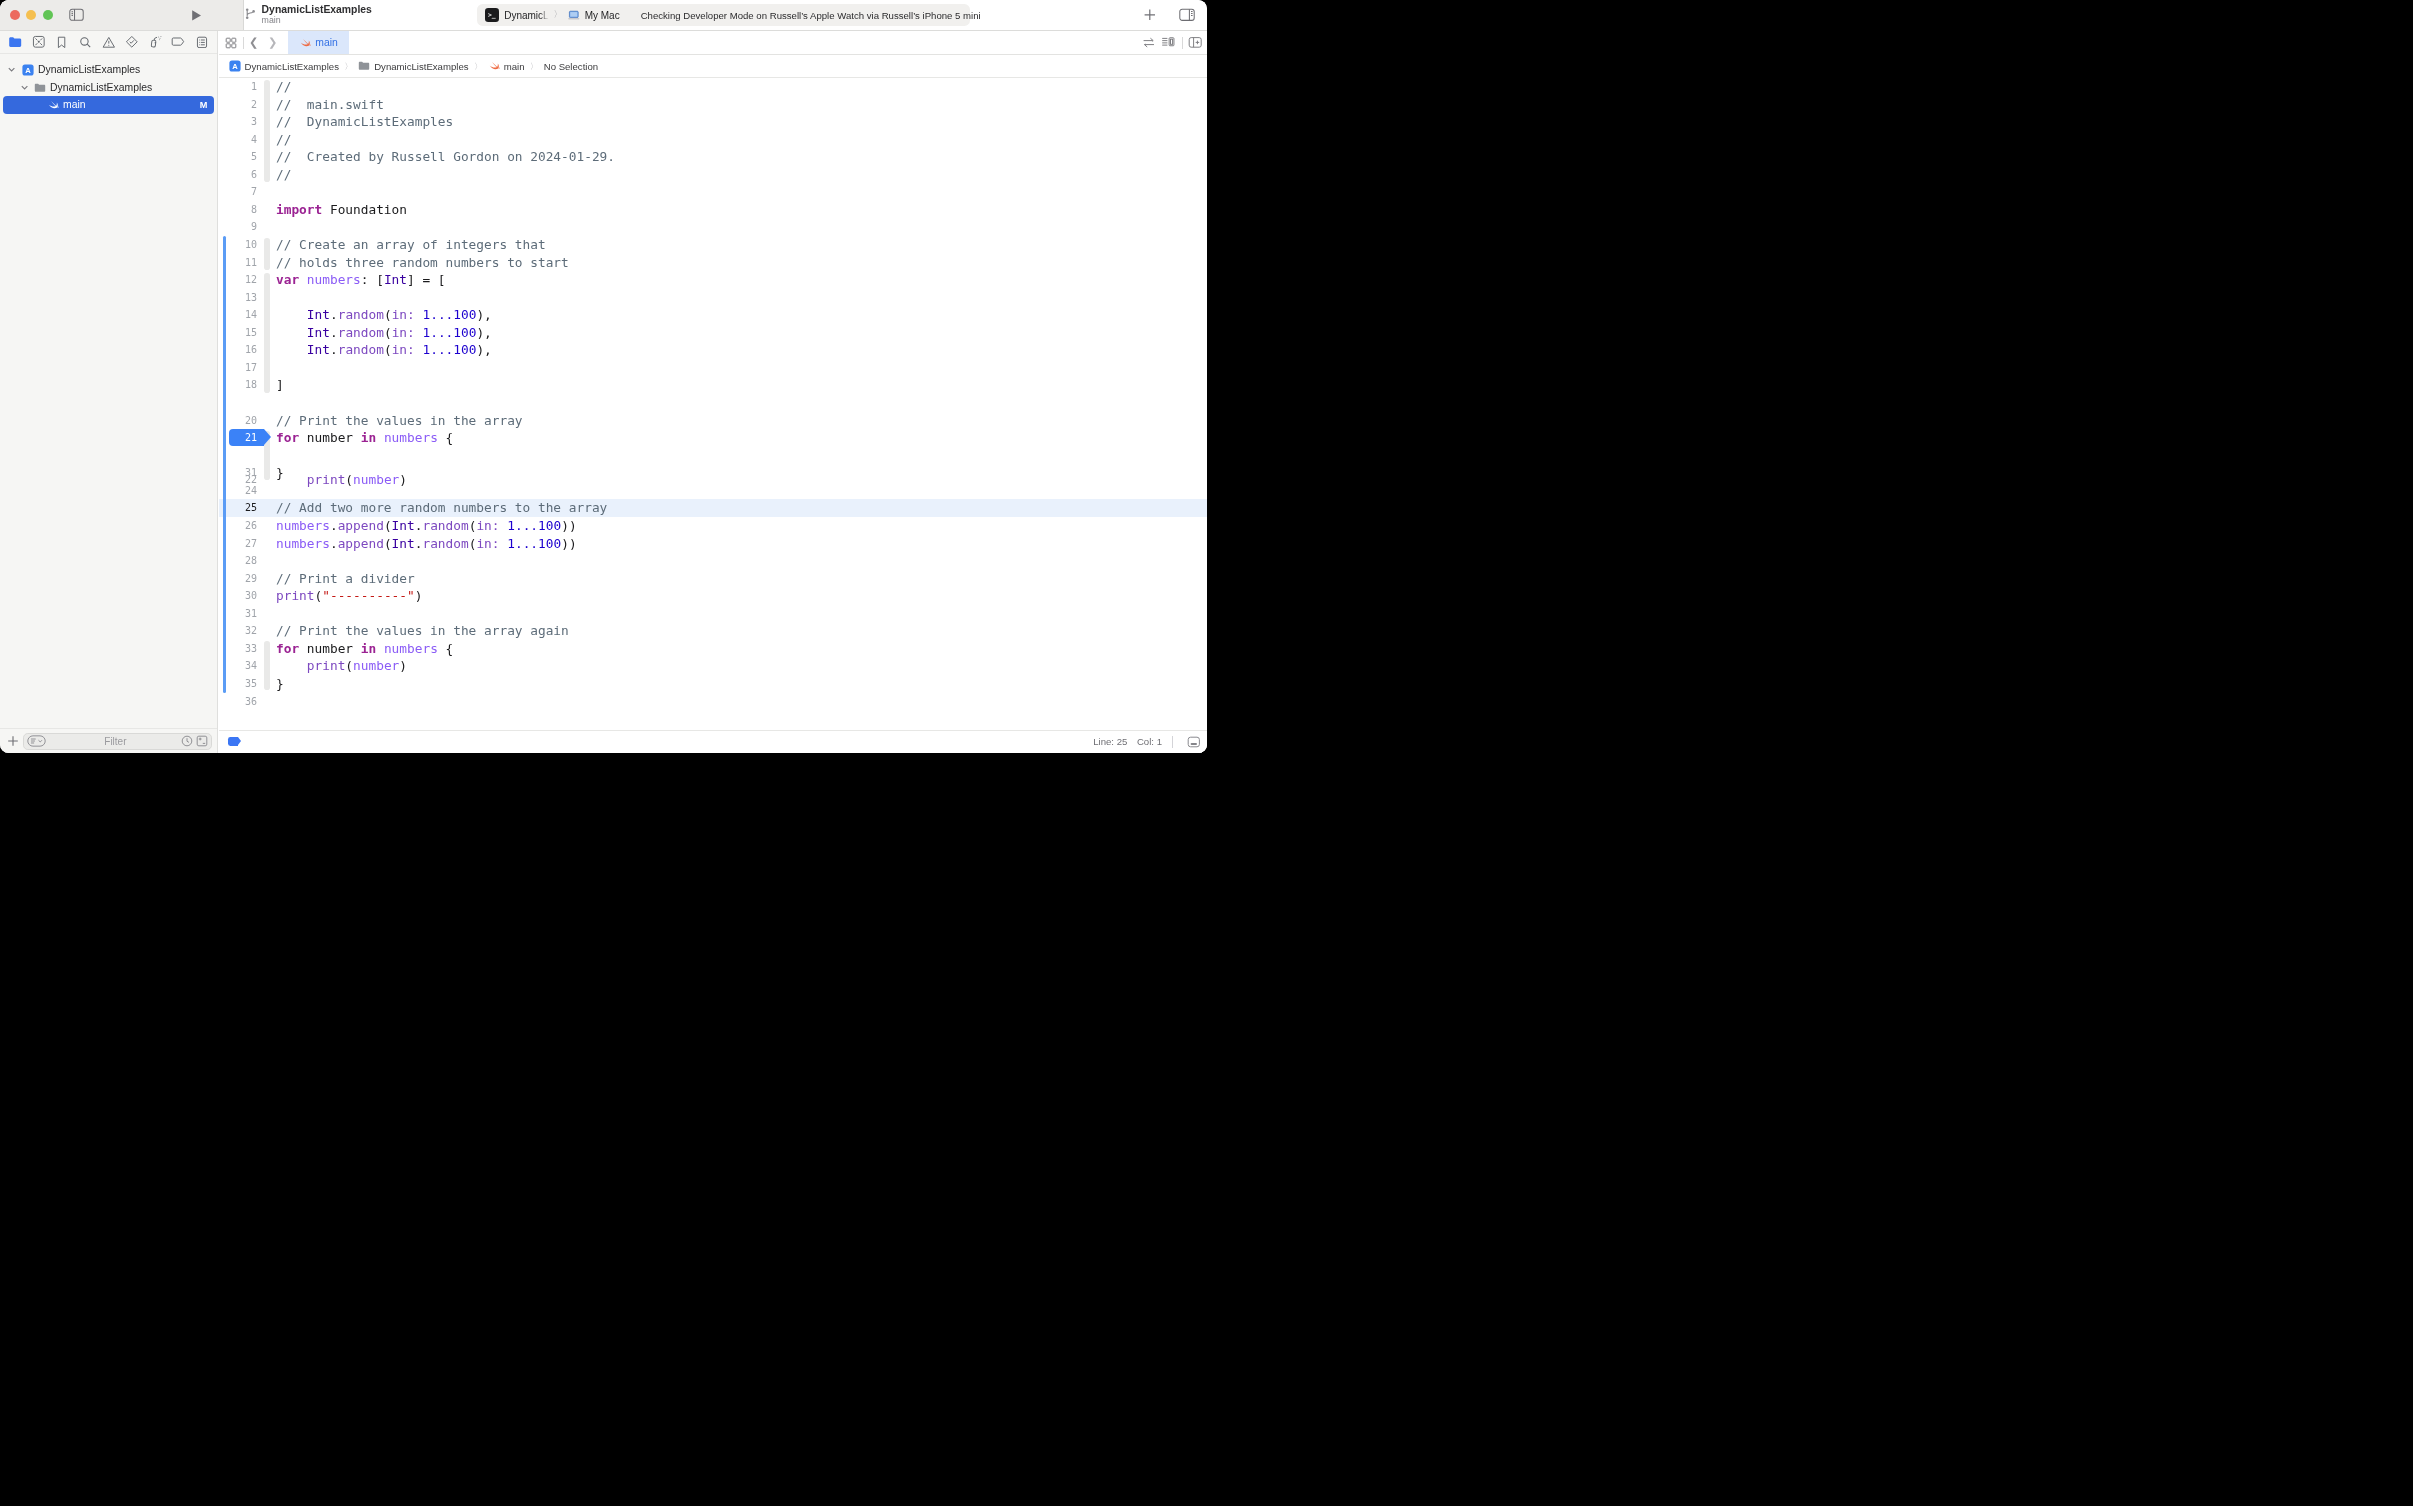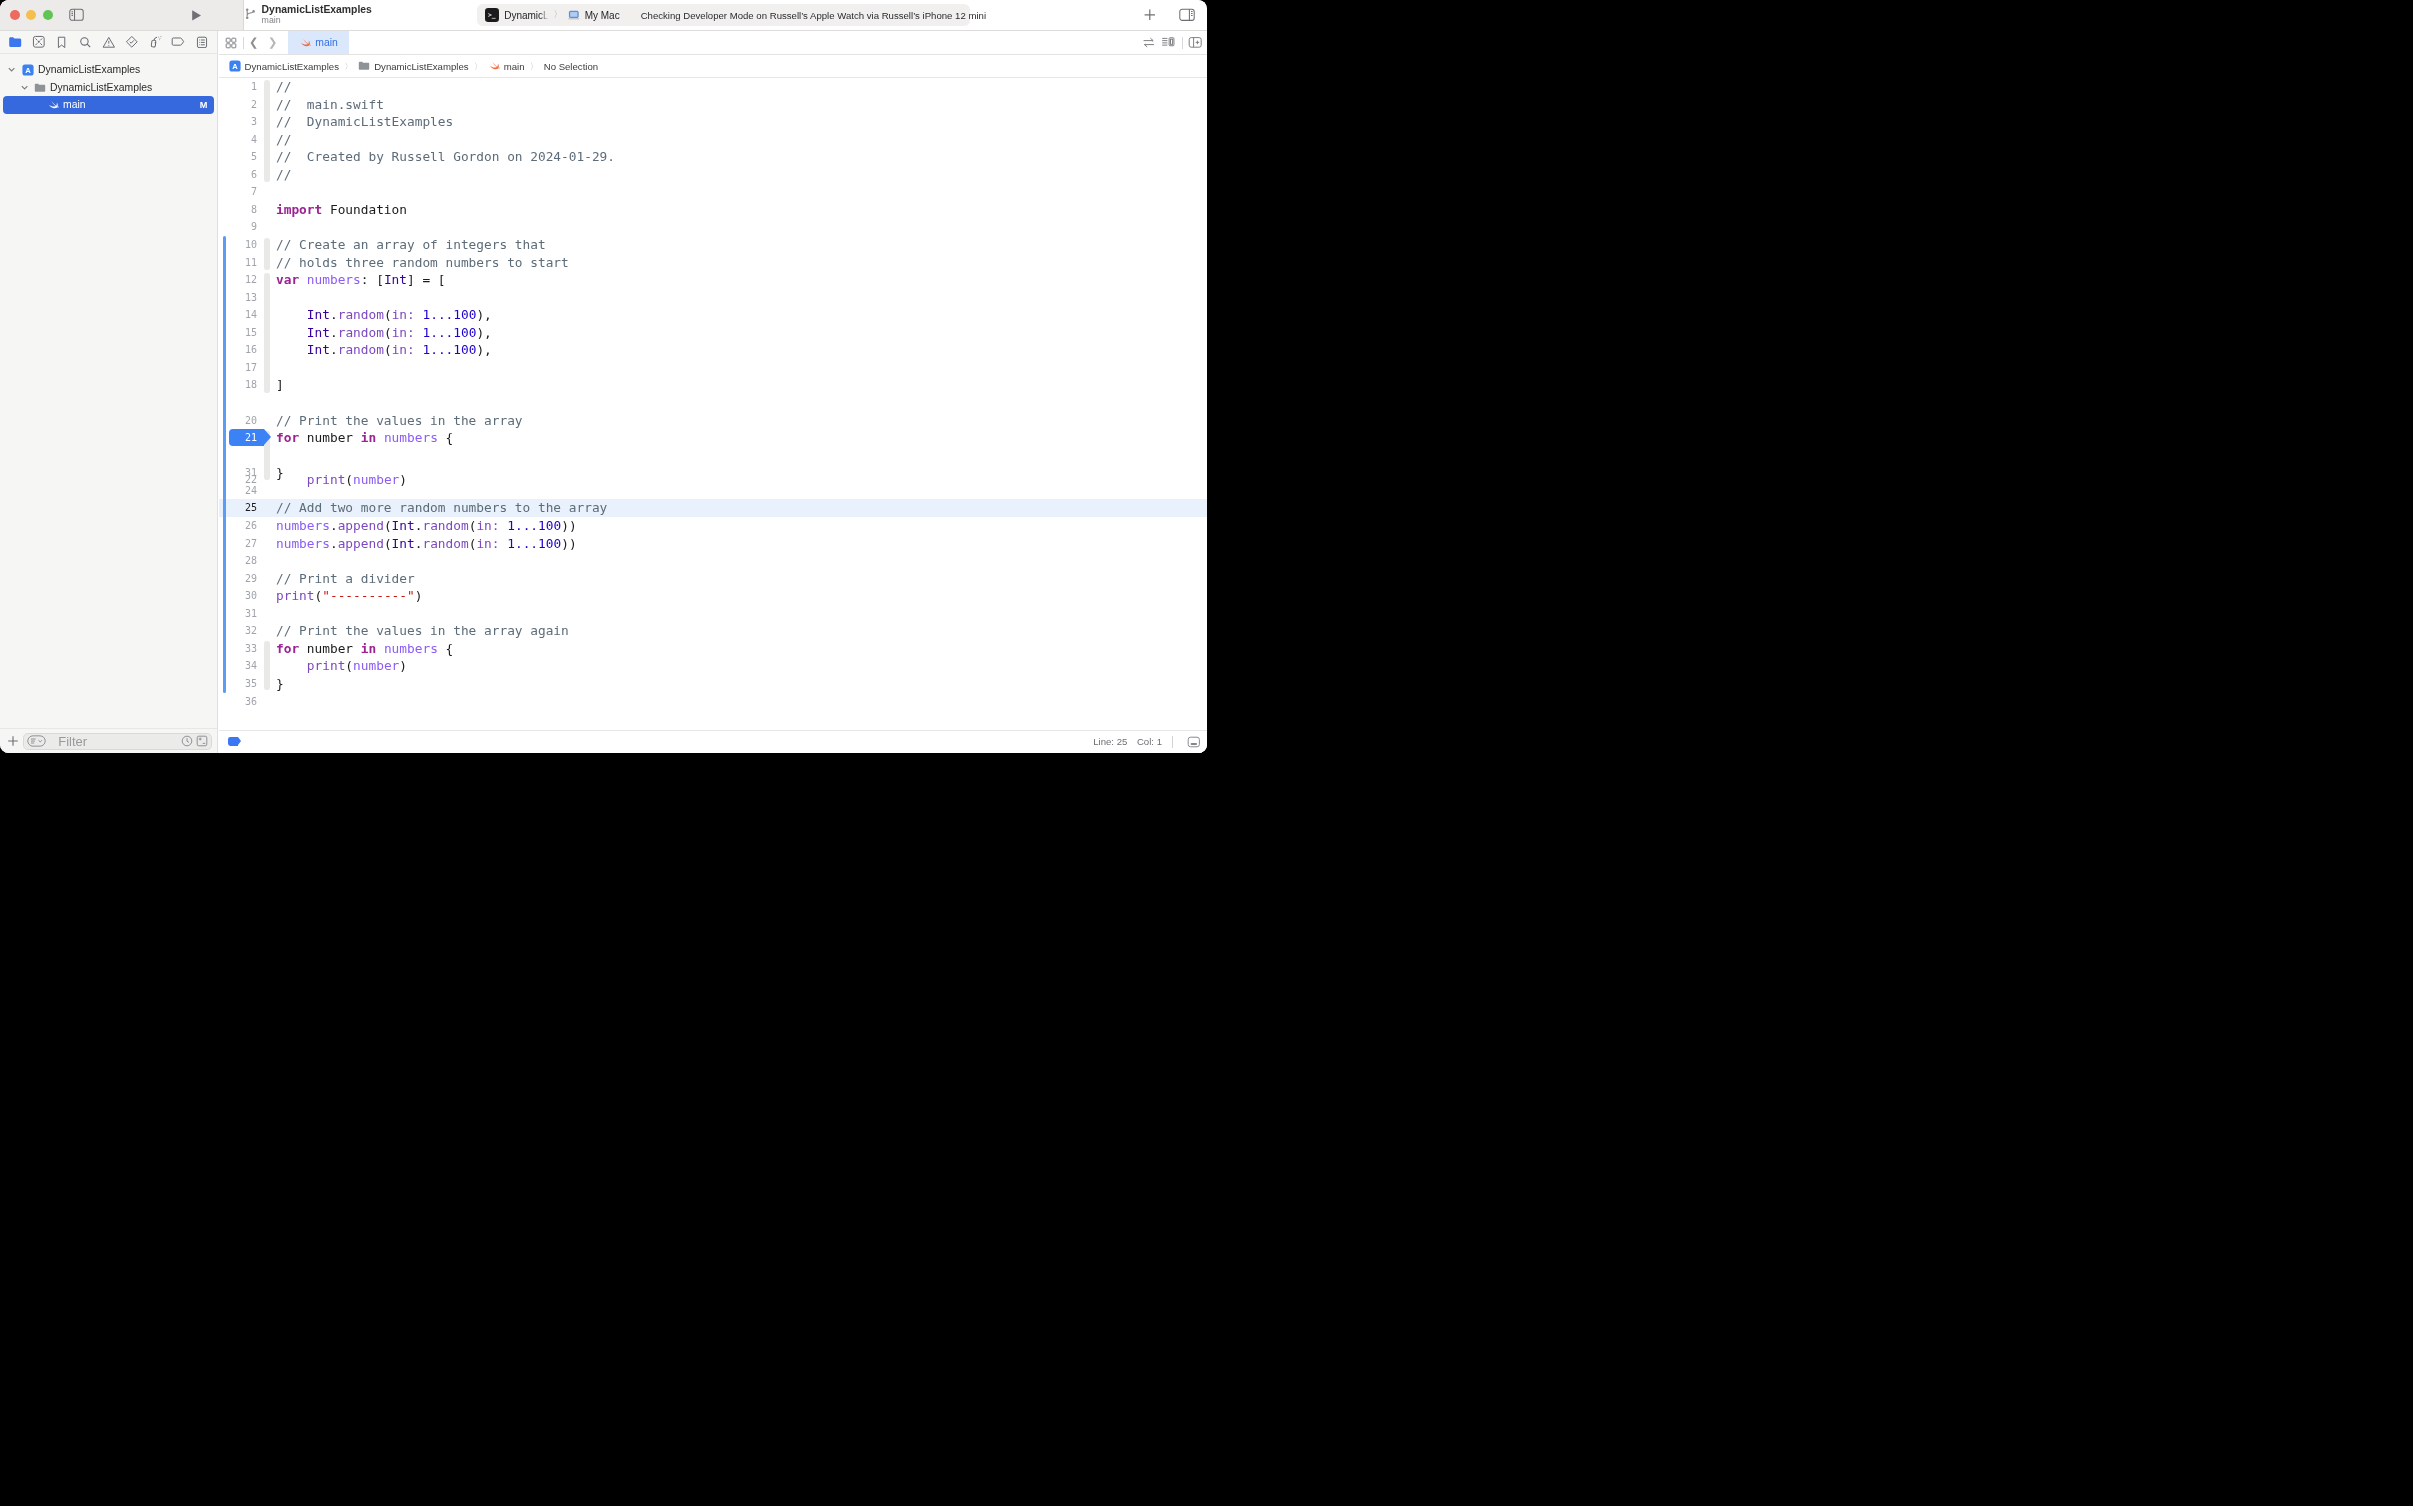--- a/index.html
+++ b/index.html
@@ -30,21 +30,21 @@
   .sidebar{position:absolute;top:31px;left:0;width:218px;bottom:0;background:#f6f6f4;border-right:0.8px solid #dfdfdd;box-sizing:border-box;}
   .nav-strip{position:absolute;top:0;left:0;right:0;height:23px;border-bottom:0.8px solid #e7e7e5;display:flex;align-items:center;justify-content:space-between;padding:0 6.4px;box-sizing:border-box;}
   .nav-strip .ni{width:17.6px;height:17.6px;display:flex;align-items:center;justify-content:center;}
   .tree{position:absolute;top:30px;left:0;right:0;}
   .tree-row{position:absolute;left:0;right:0;height:17.6px;font-size:10.4px;color:#2a2a2c;}
   .tree-sel{position:absolute;left:3.2px;right:3.2px;top:0;bottom:0;background:#3569dd;border-radius:4px;}
   .tree-row .cell{position:absolute;top:0;height:17.6px;display:flex;align-items:center;}
   .m-badge{position:absolute;right:9.6px;top:0;height:17.6px;display:flex;align-items:center;color:#fff;font-weight:bold;font-size:9.2px;}
   .filterbar{position:absolute;left:0;right:0;bottom:0;height:24px;border-top:0.8px solid #e7e7e5;display:flex;align-items:center;}
   .filter-field{position:absolute;left:23px;width:189px;height:17px;top:3.6px;background:#ebebe9;border:0.8px solid #d9d9d7;border-radius:4.8px;display:flex;align-items:center;box-sizing:border-box;padding:0 3.2px;}
-  .filter-field .ph{font-size:13px;color:#9a9a9e;margin-left:12px;flex:1;}
+  .filter-field .ph{font-size:10px;color:#9a9a9e;margin-left:4px;flex:1;text-align:center;}
 
   
   .editor{position:absolute;top:31px;left:219px;right:0;bottom:0;background:#fff;}
   .tabrow{position:absolute;top:0;left:0;right:0;height:23px;border-bottom:0.8px solid #e3e3e1;background:#fff;}
   .tab{position:absolute;left:69px;width:61px;top:0;height:23px;background:#dbe7fb;display:flex;align-items:center;justify-content:center;gap:4px;}
   .tab-label{font-size:10.4px;color:#3471e4;}
   .vsep{position:absolute;top:5.6px;height:12px;width:0.8px;background:#d9d9d9;}
   .chev-btn{font-size:11.2px;font-family:"Liberation Sans",sans-serif;}
   .crumbbar{position:absolute;top:24px;left:0;right:0;height:22.3px;border-bottom:0.8px solid #e7e7e5;display:flex;align-items:center;padding-left:9.6px;font-size:9.6px;color:#3c3c3e;}
   .crumbbar .sep{color:#b4b4b8;font-size:8px;margin:0 5.6px;}
@@ -118,21 +118,21 @@
       <span class="scheme">DynamicL</span>
       <span class="chev">〉</span>
       <span style="display:flex;">
         <svg width="13.6" height="11.2" viewBox="0 0 17 14">
           <rect x="3" y="1.5" width="11" height="8" rx="1.2" fill="#5f9ae8" stroke="#3a69b4" stroke-width="0.8"></rect>
           <rect x="4" y="2.6" width="9" height="5.8" fill="#aecdf2"></rect>
           <rect x="1.5" y="10" width="14" height="1.8" rx="0.9" fill="#c9c9cd"></rect>
         </svg>
       </span>
       <span class="dest" style="margin-left:4px;">My Mac</span>
-      <span class="status">Checking Developer Mode on Russell’s Apple Watch via Russell’s iPhone 12 mini</span>
+      <span class="status">Checking Developer Mode on Russell’s Apple Watch via Russell’s iPhone 5 mini</span>
     </div>
 
     <div class="icon-btn" style="left:1143px;top:8px;">
       <svg width="13.6" height="13.6" viewBox="0 0 17 17" stroke="#6f6f74" stroke-width="1.5">
           <line x1="8.5" y1="2" x2="8.5" y2="15"></line>
           <line x1="2" y1="8.5" x2="15" y2="8.5"></line>
         </svg>
     </div>
     <div class="icon-btn" style="left:1179px;top:8px;">
       <svg width="16" height="13.6" viewBox="0 0 20 17" fill="none" stroke="#6d6d72" stroke-width="1.3">

